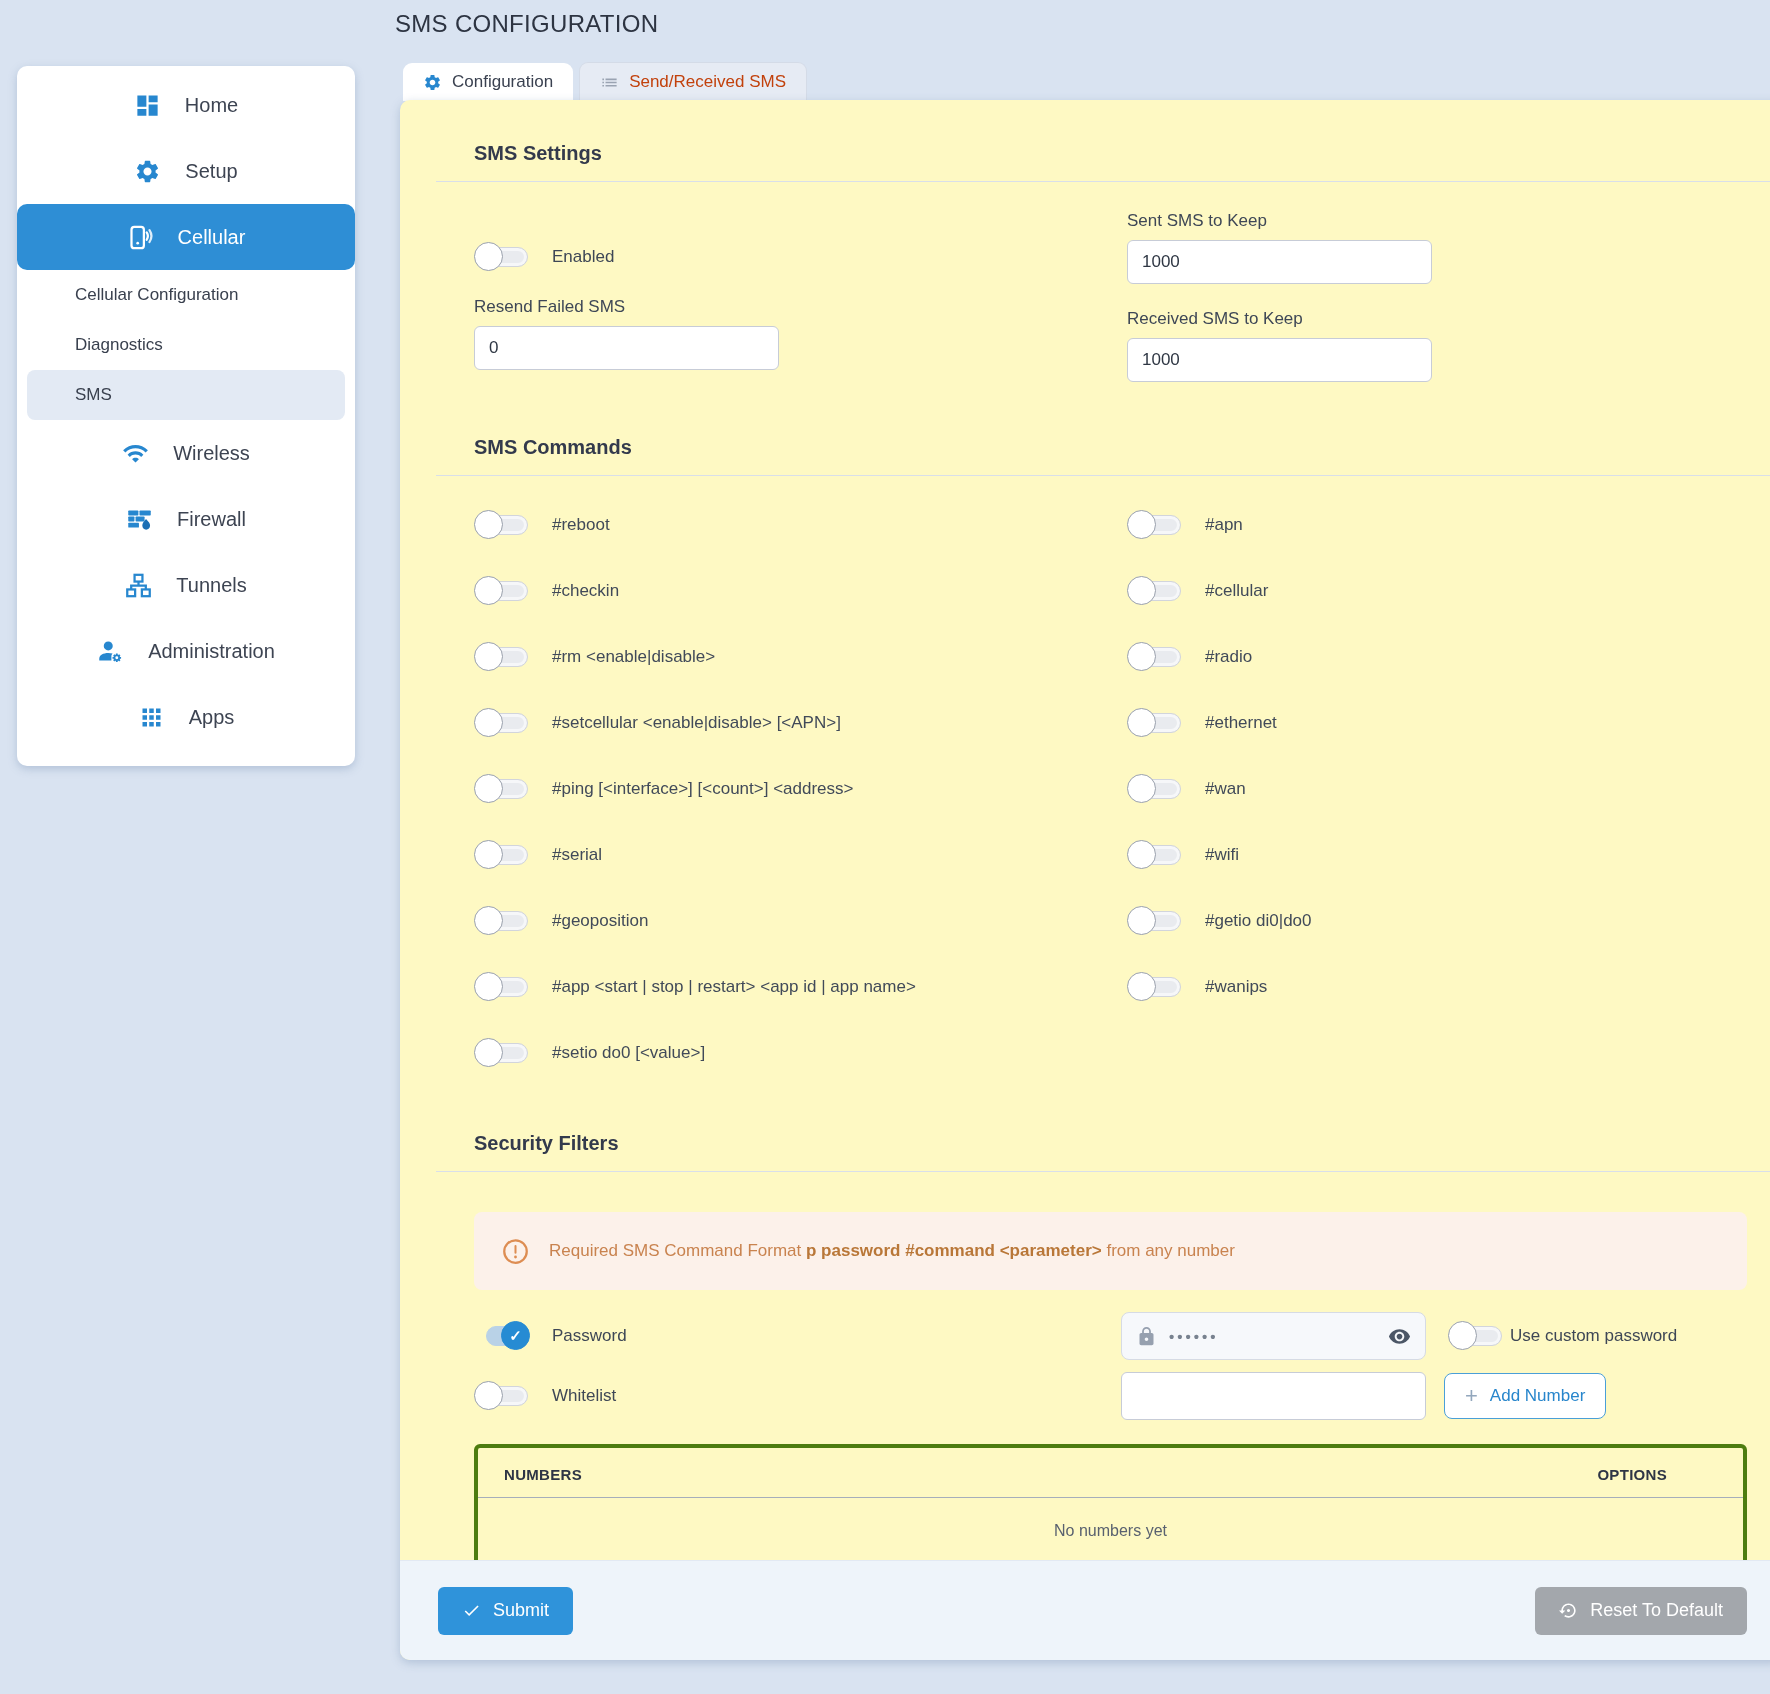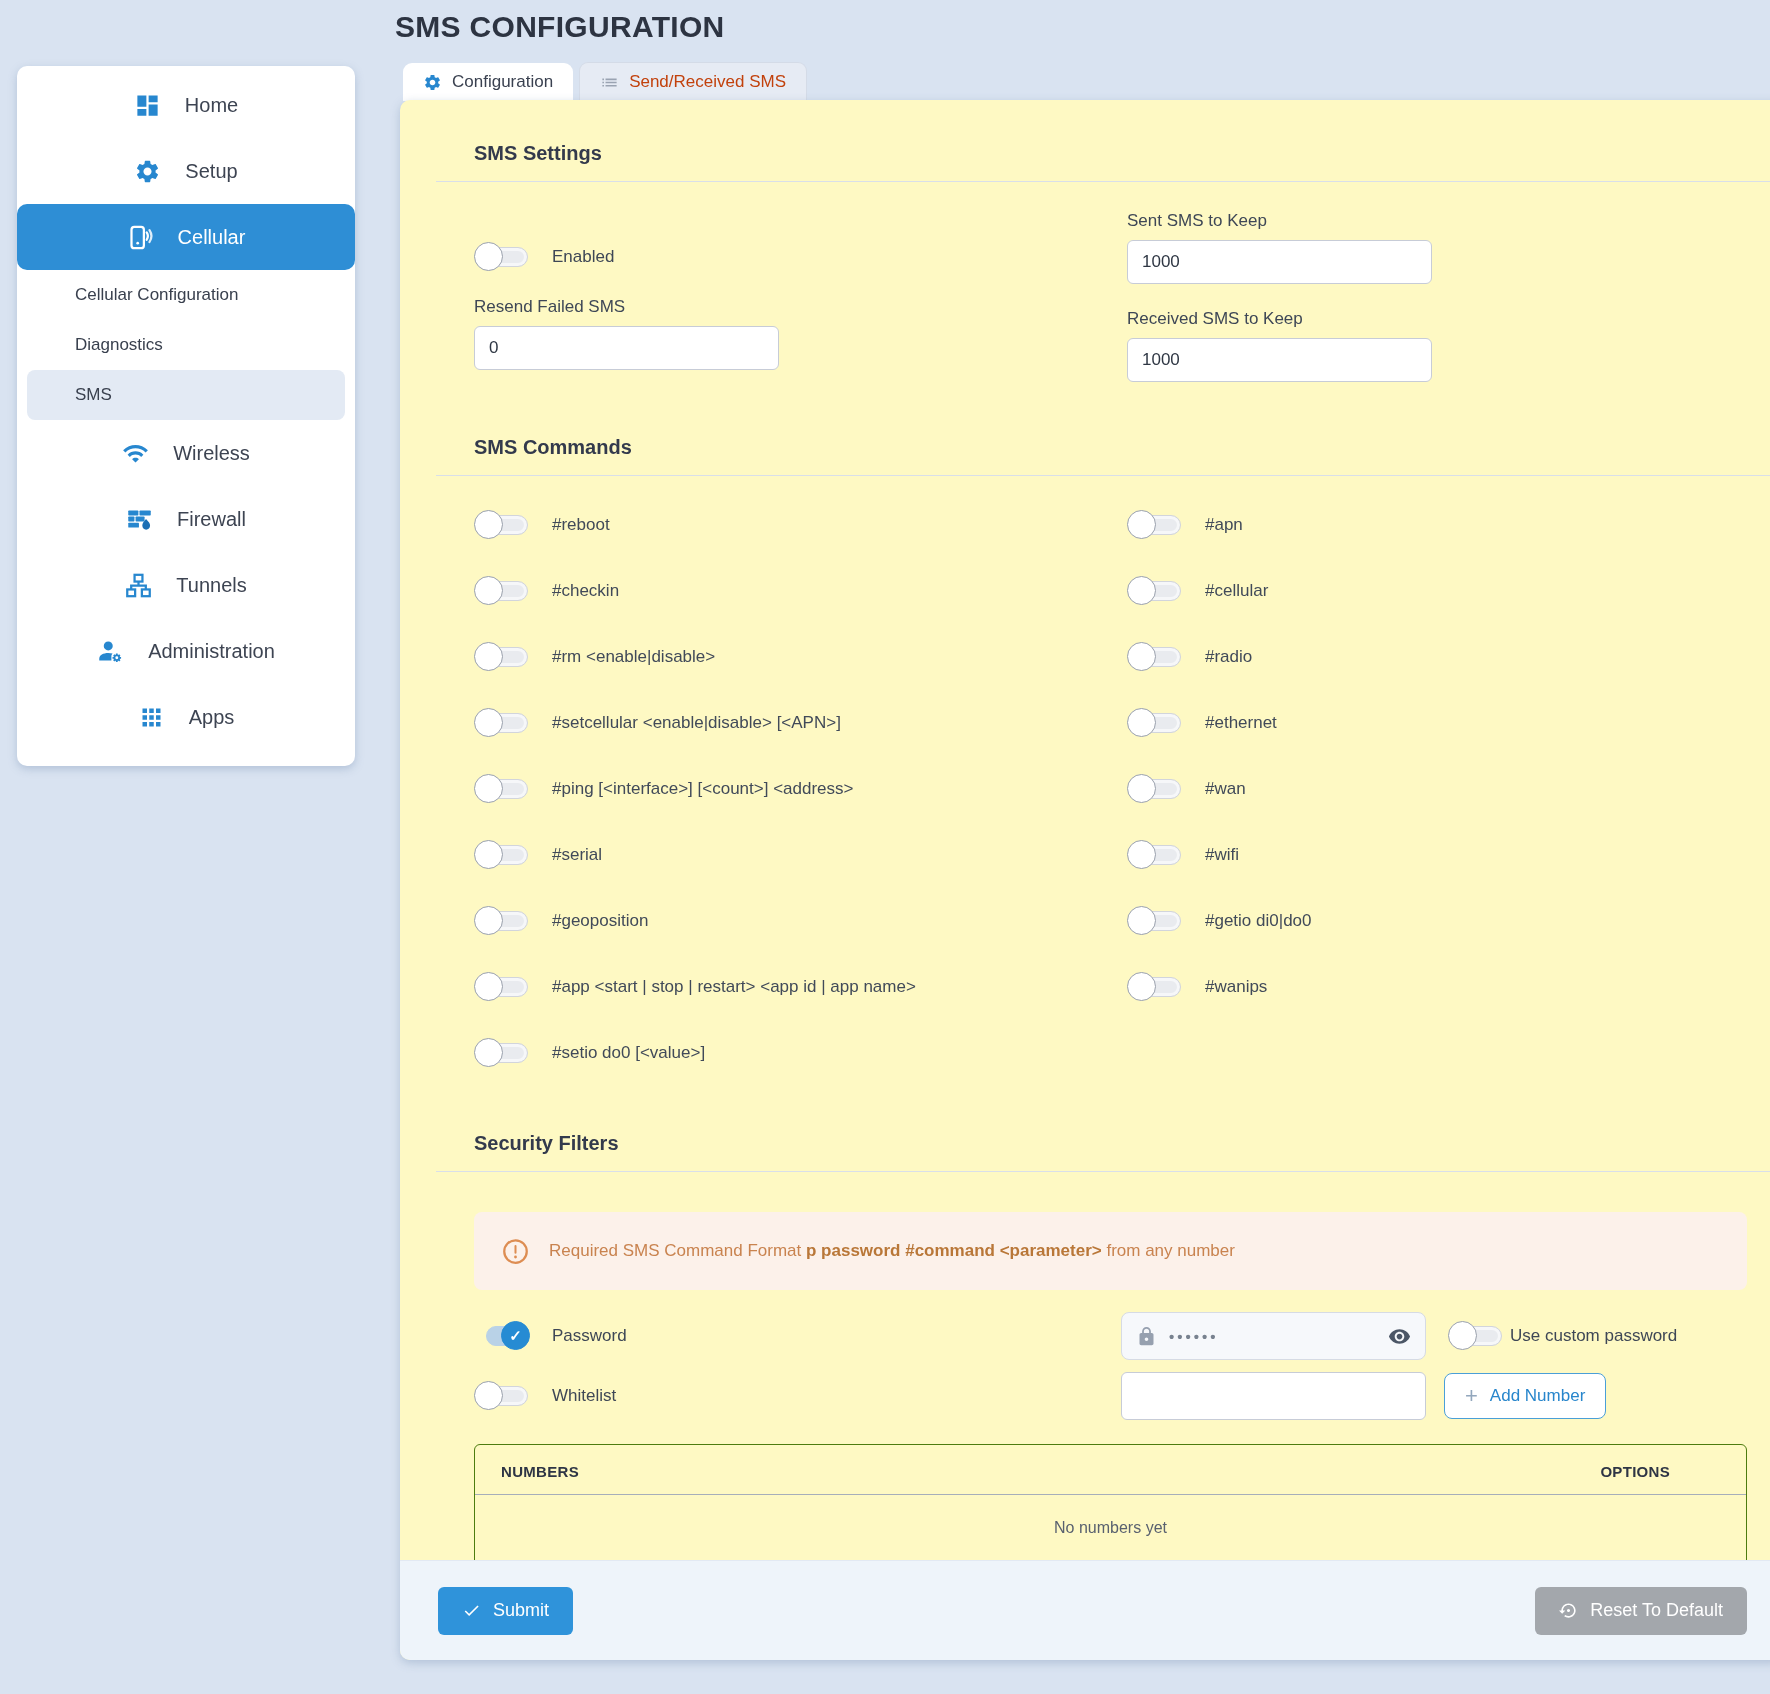--- a/index.html
+++ b/index.html
@@ -6,21 +6,21 @@
   body{
     width:1770px;height:1694px;position:relative;
     background:#d9e3f1;
     font-family:"Liberation Sans", sans-serif;
     color:#3d4452;
     -webkit-font-smoothing:antialiased;
   }
   
   .page-title{
     position:absolute;left:395px;top:10px;
-    font-size:30px;font-weight:700;color:#2d3442;letter-spacing:.3px;
+    font-size:24px;font-weight:400;color:#2d3442;letter-spacing:.3px;
   }
   
   .sidebar{
     position:absolute;left:17px;top:66px;width:338px;
     background:#fff;border-radius:10px;
     padding:6px 0 16px;
     box-shadow:0 3px 9px rgba(125,148,182,.42);
   }
   .nav-main{
     height:66px;display:flex;align-items:center;gap:24px;
@@ -118,21 +118,21 @@
   .wl-input{width:305px;height:48px;}
   .add-number{
     margin-left:18px;height:46px;min-width:162px;box-sizing:border-box;
     background:#fff;border:1.5px solid #4a9fd8;border-radius:8px;
     display:flex;align-items:center;justify-content:center;gap:12px;
     font-size:17px;color:#2886cc;cursor:pointer;padding:0 20px;
     font-family:"Liberation Sans", sans-serif;
   }
   .add-number .plus{color:#93a7bd;font-size:22px;line-height:1;font-weight:400;}
   
-  .num-table{margin:24px 38px 0;border:1px solid #4d7c0f;border-radius:6px;overflow:hidden;}
+  .num-table{margin:24px 38px 0;border:4px solid #4d7c0f;border-radius:6px;overflow:hidden;}
   .num-head{
     display:flex;justify-content:space-between;align-items:center;
     padding:18px 26px 14px;font-size:15px;font-weight:700;color:#2e3545;
     letter-spacing:.3px;border-bottom:1px solid #a6aeba;
   }
   .num-head .opt{padding-right:50px;}
   .num-empty{padding:24px 0 30px;text-align:center;font-size:16px;color:#59616f;}
   
   .panel-footer{
     position:absolute;left:0;right:0;bottom:0;height:100px;

